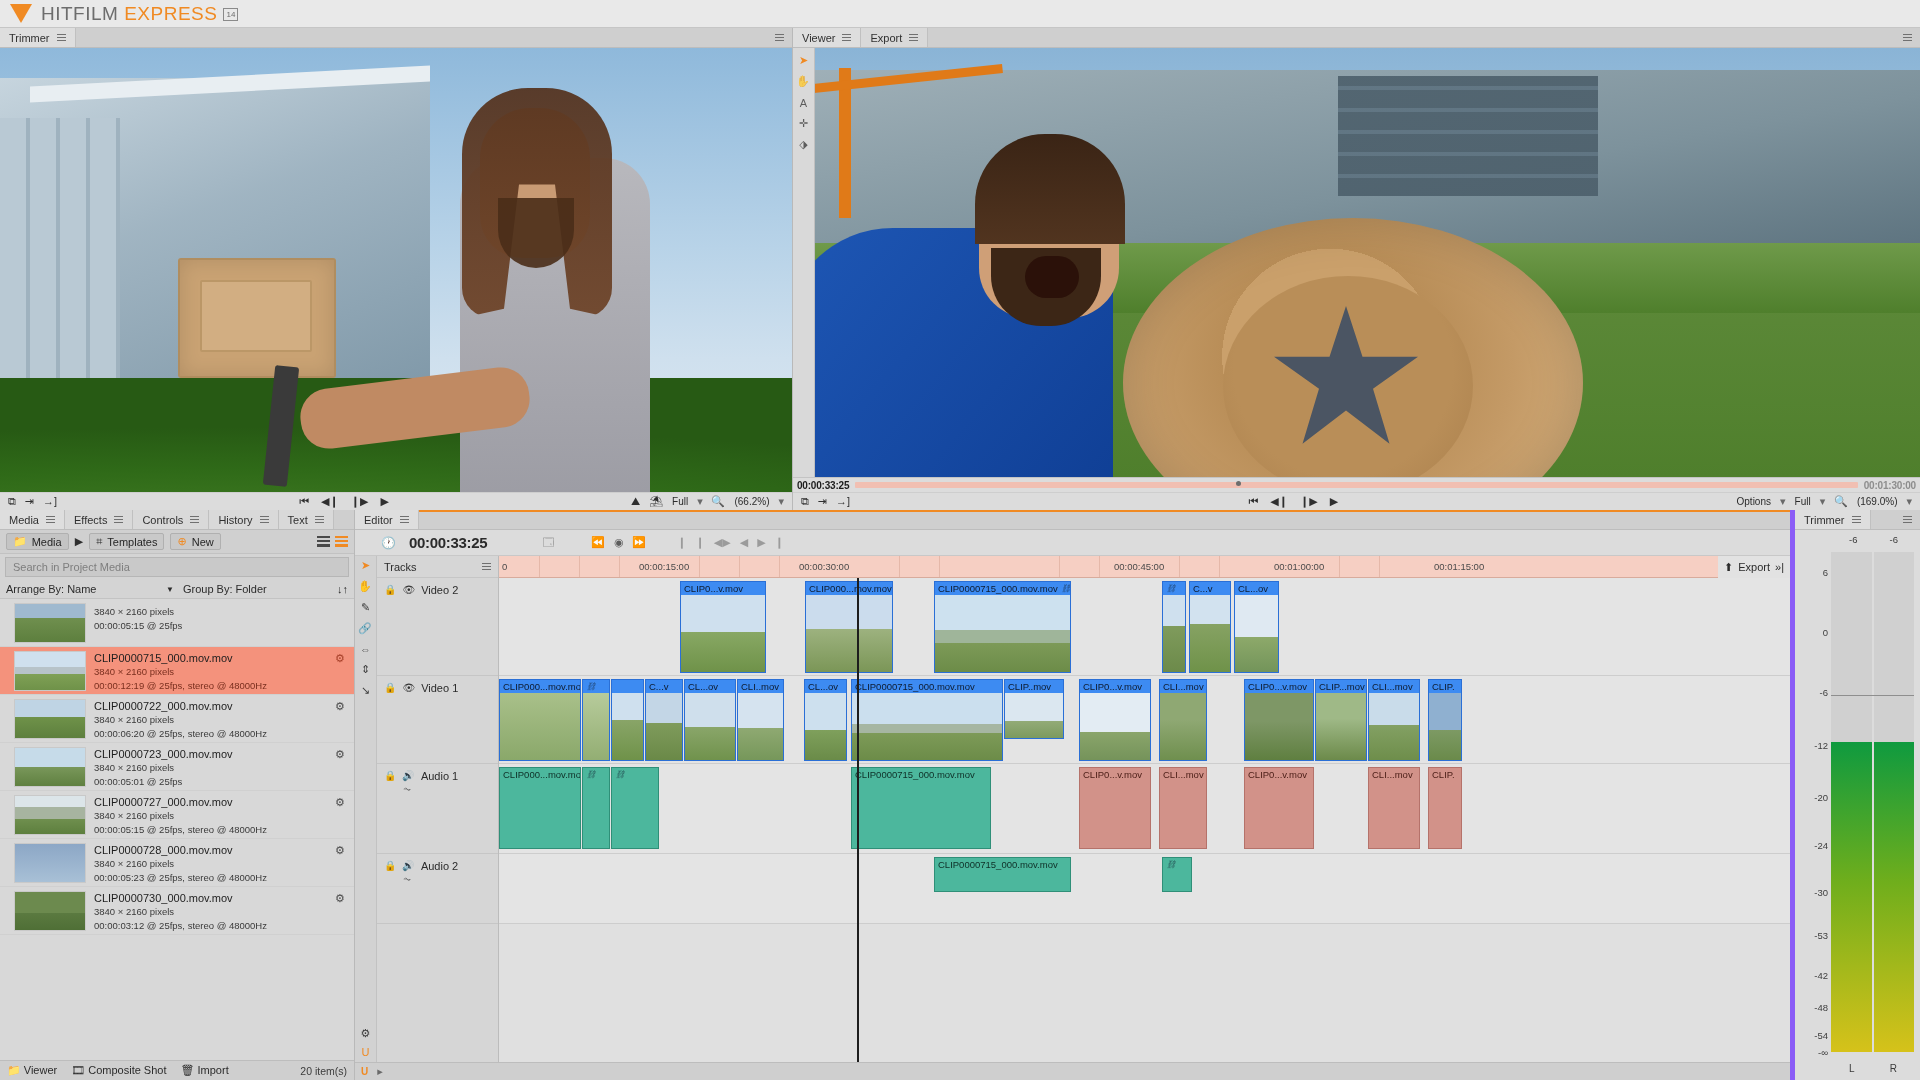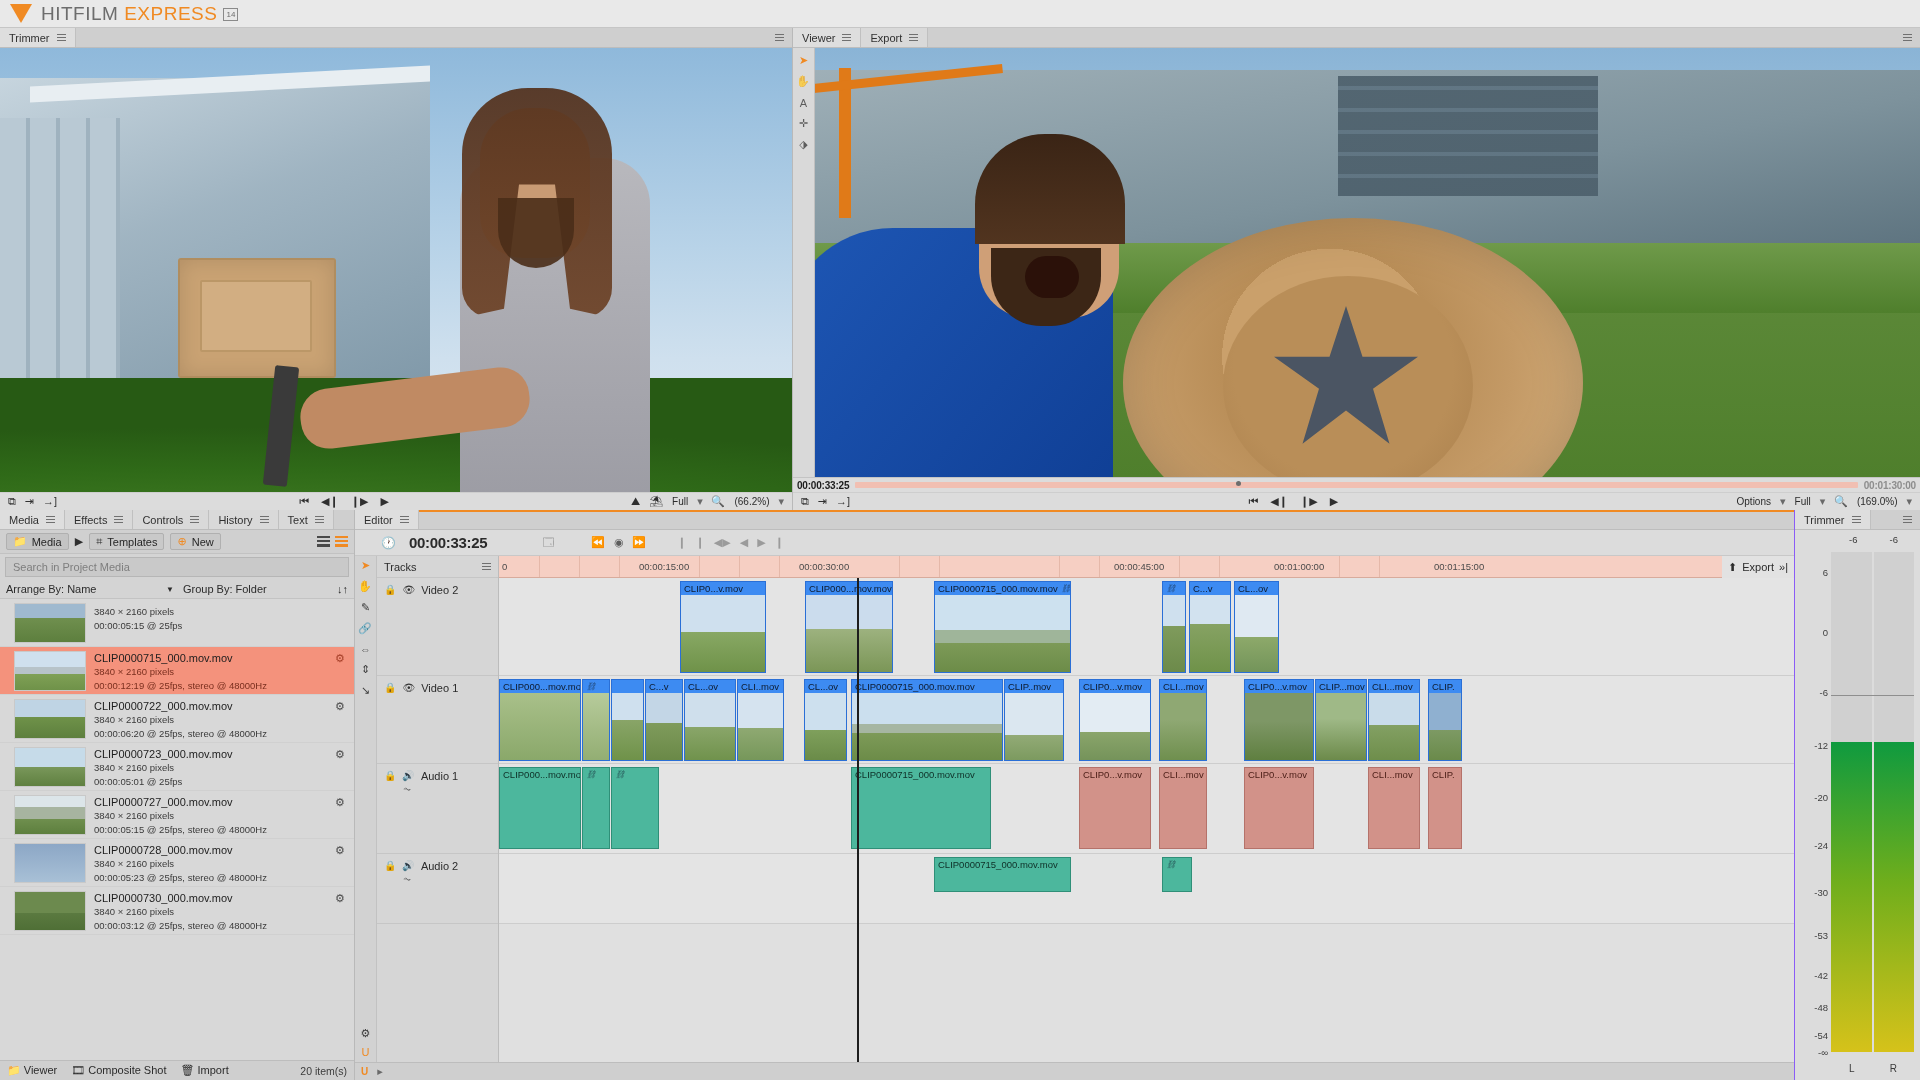--- a/index.html
+++ b/index.html
@@ -100,21 +100,21 @@
   .m-item.selected .m-sub { color:#7a2f1e; }
   .m-gear { position:absolute; right:8px; top:5px; width:11px; height:11px; color:#4c4c4c; font-size:11px;}
   .m-item.selected .m-gear { color:#a8412a; }
 
   .media-foot { height:20px; background:#cfcfcf; border-top:1px solid #bdbdbd; display:flex;
                 align-items:center; gap:14px; padding:0 7px; font-size:11px; }
   .media-foot .count { margin-left:auto; color:#3c3c3c; font-size:10.5px; }
 
   
   .editor-panel { flex:1; display:flex; flex-direction:column; min-width:0; background:#d4d4d4;
-                  border-right:1px solid #8b5cf6;}
+                  border-right:5px solid #8b5cf6;}
   .editor-head { height:26px; background:#dcdcdc; display:flex; align-items:center; gap:13px;
                  padding-left:26px; border-bottom:1px solid #c8c8c8;}
   .editor-head .tc-big { font-size:15px; font-weight:bold; letter-spacing:-.3px; }
   .editor-head .clock { font-size:12px; color:#3a3a3a;}
   .editor-head .seg { display:flex; gap:9px; align-items:center; color:#5c5c5c; font-size:11px;}
   .editor-head .seg.faint { color:#9b9b9b; }
 
   .editor-body { flex:1; display:flex; min-height:0; }
   .left-tools { width:22px; background:#d2d2d2; display:flex; flex-direction:column;
                 align-items:center; padding-top:3px; gap:8px; border-right:1px solid #c2c2c2; }
@@ -681,21 +681,21 @@
                     <span>CL...ov</span>
                   </div>
                 <div class="body" style="background:linear-gradient(#cde0ee 0 55%,#7fa05c 55%,#6a8b48 100%)"></div>
               </div>
               <div class="clip" style="left:352px;top:3px;width:152px;height:82px">
                 <div class="cap">
                     <span>CLIP0000715_000.mov.mov</span>
                   </div>
                 <div class="body" style="background:linear-gradient(#cbdfee 0 46%,#a6b6a2 46% 60%,#7d9a58 60%,#6c8c48 100%)"></div>
               </div>
-              <div class="clip" style="left:505px;top:3px;width:60px;height:82px">
+              <div class="clip" style="left:505px;top:3px;width:60px;height:60px">
                 <div class="cap">
                     <span>CLIP..mov</span>
                   </div>
                 <div class="body" style="background:linear-gradient(#dbe7f0 0 62%,#93ab77 62%,#7c9a5f 100%)"></div>
               </div>
               <div class="clip" style="left:580px;top:3px;width:72px;height:82px">
                 <div class="cap">
                     <span>CLIP0...v.mov</span>
                   </div>
                 <div class="body" style="background:linear-gradient(#e3ecf3 0 58%,#8aa56b 58%,#75935a 100%)"></div>

